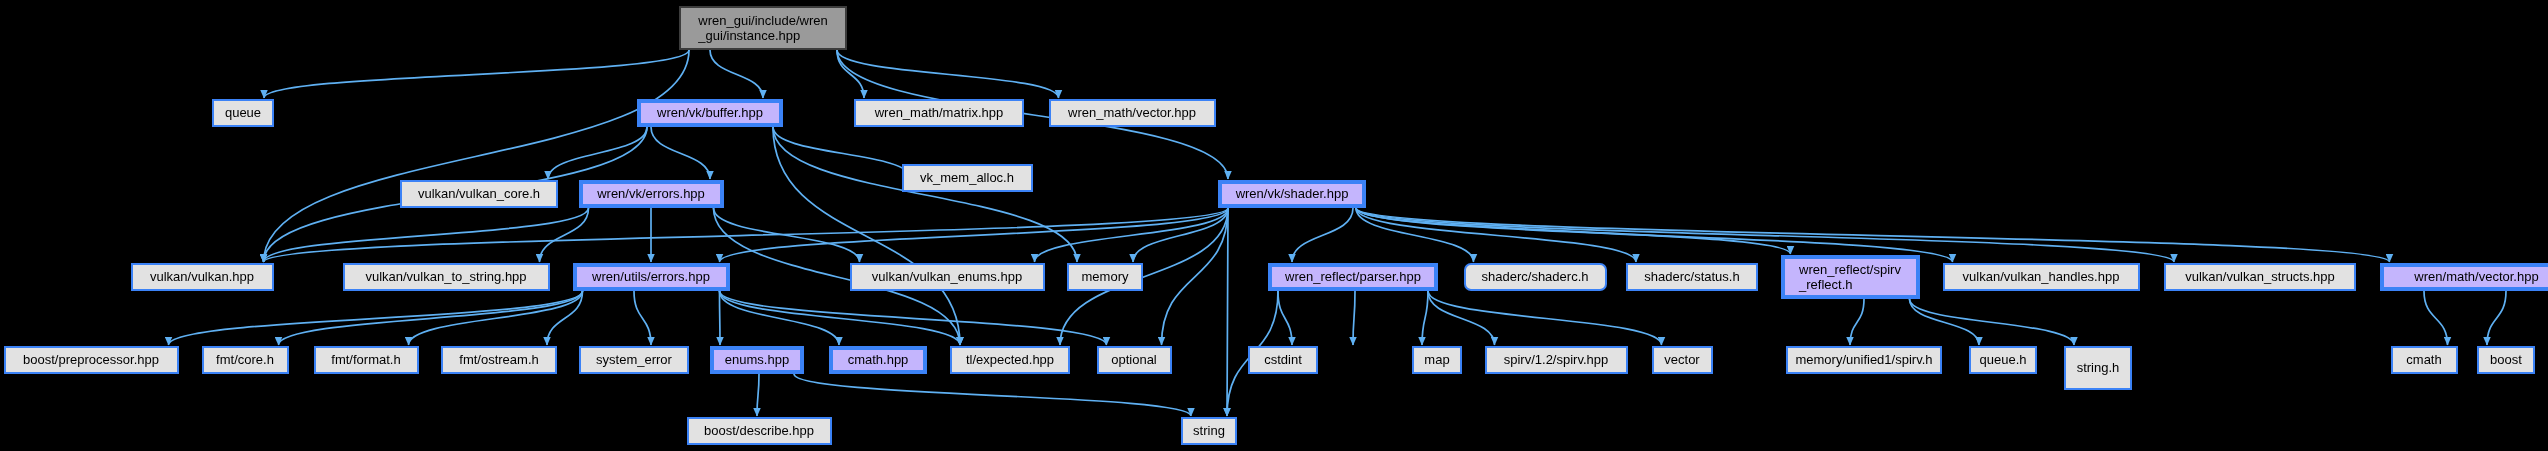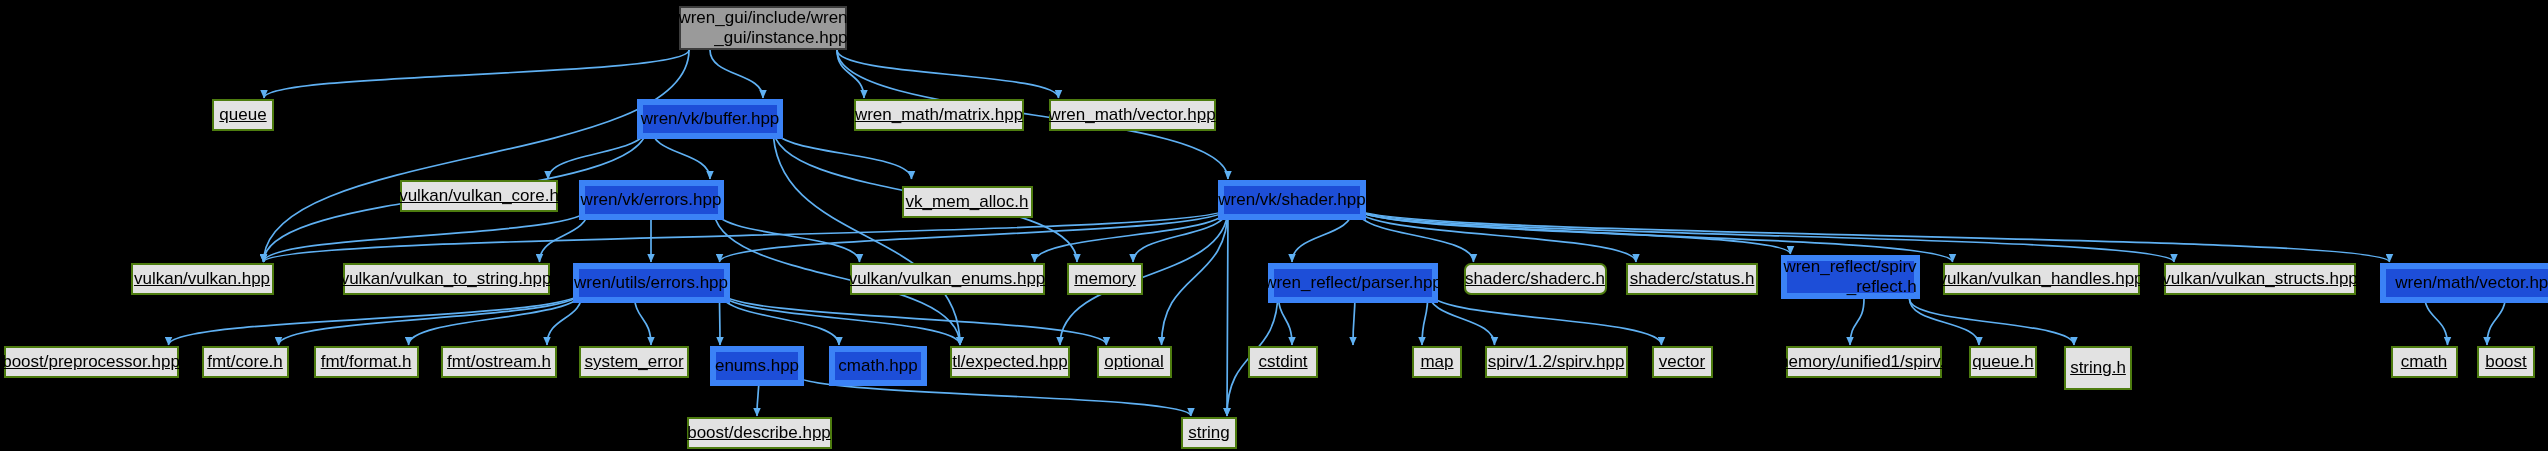--- a/index.html
+++ b/index.html
@@ -15,36 +15,35 @@
     position: absolute;
     left: 0; top: 0;
     width: 2548px; height: 451px;
   }
   .node {
     position: absolute;
     box-sizing: border-box;
     display: flex;
     align-items: center;
     justify-content: center;
-    text-align: right;
+    text-align: left;
     white-space: pre-line;
-    font-size: 17px;
+    font-size: 13px;
     line-height: 1.18;
     color: #000;
-    padding: 14px 5px;
+    padding: 8px 5px;
     cursor: default;
   }
   .node.external {
     background: #e2e2e2;
-    border: 2px solid #4d7c0f;
-    text-decoration: underline;
+    border: 2px solid #3b82f6;
   }
   .node.project {
-    background: #1d4ed8;
-    border: 6px solid #3b82f6;
+    background: #c4b5fd;
+    border: 4px solid #3b82f6;
     cursor: pointer;
   }
   .node.selected {
     background: #9a9a9a;
     border: 2px solid #3c3c3c;
   }
 </style>
 </head>
 <body>
 
@@ -113,21 +112,21 @@
   </svg>
   <div id="node-layer">
       <div class="node selected" style="left: 679px; top: 6px; width: 168px; height: 44px;">wren_gui/include/wren
 _gui/instance.hpp</div>
       <div class="node external" style="left: 212px; top: 99px; width: 62px; height: 28px;">queue</div>
       <div class="node project" style="left: 637px; top: 99px; width: 146px; height: 28px;">wren/vk/buffer.hpp</div>
       <div class="node external" style="left: 854px; top: 99px; width: 170px; height: 28px;">wren_math/matrix.hpp</div>
       <div class="node external" style="left: 1048.5px; top: 99px; width: 167px; height: 28px;">wren_math/vector.hpp</div>
       <div class="node external" style="left: 400px; top: 180px; width: 158px; height: 28px;">vulkan/vulkan_core.h</div>
       <div class="node project" style="left: 578.5px; top: 180px; width: 145px; height: 28px;">wren/vk/errors.hpp</div>
-      <div class="node external" style="left: 901.5px; top: 186px; width: 131px; height: 28px;">vk_mem_alloc.h</div>
+      <div class="node external" style="left: 901.5px; top: 164px; width: 131px; height: 28px;">vk_mem_alloc.h</div>
       <div class="node project" style="left: 1218px; top: 180px; width: 148px; height: 28px;">wren/vk/shader.hpp</div>
       <div class="node external" style="left: 130.5px; top: 263px; width: 143px; height: 28px;">vulkan/vulkan.hpp</div>
       <div class="node external" style="left: 342.5px; top: 263px; width: 207px; height: 28px;">vulkan/vulkan_to_string.hpp</div>
       <div class="node project" style="left: 572.5px; top: 263px; width: 157px; height: 28px;">wren/utils/errors.hpp</div>
       <div class="node external" style="left: 849.5px; top: 263px; width: 195px; height: 28px;">vulkan/vulkan_enums.hpp</div>
       <div class="node external" style="left: 1067px; top: 263px; width: 76px; height: 28px;">memory</div>
       <div class="node project" style="left: 1268px; top: 263px; width: 170px; height: 28px;">wren_reflect/parser.hpp</div>
       <div class="node external" style="left: 1463.5px; top: 263px; width: 143px; height: 28px; border-radius: 7px;">shaderc/shaderc.h</div>
       <div class="node external" style="left: 1626px; top: 263px; width: 132px; height: 28px;">shaderc/status.h</div>
       <div class="node project" style="left: 1780.5px; top: 255px; width: 139px; height: 44px;">wren_reflect/spirv

